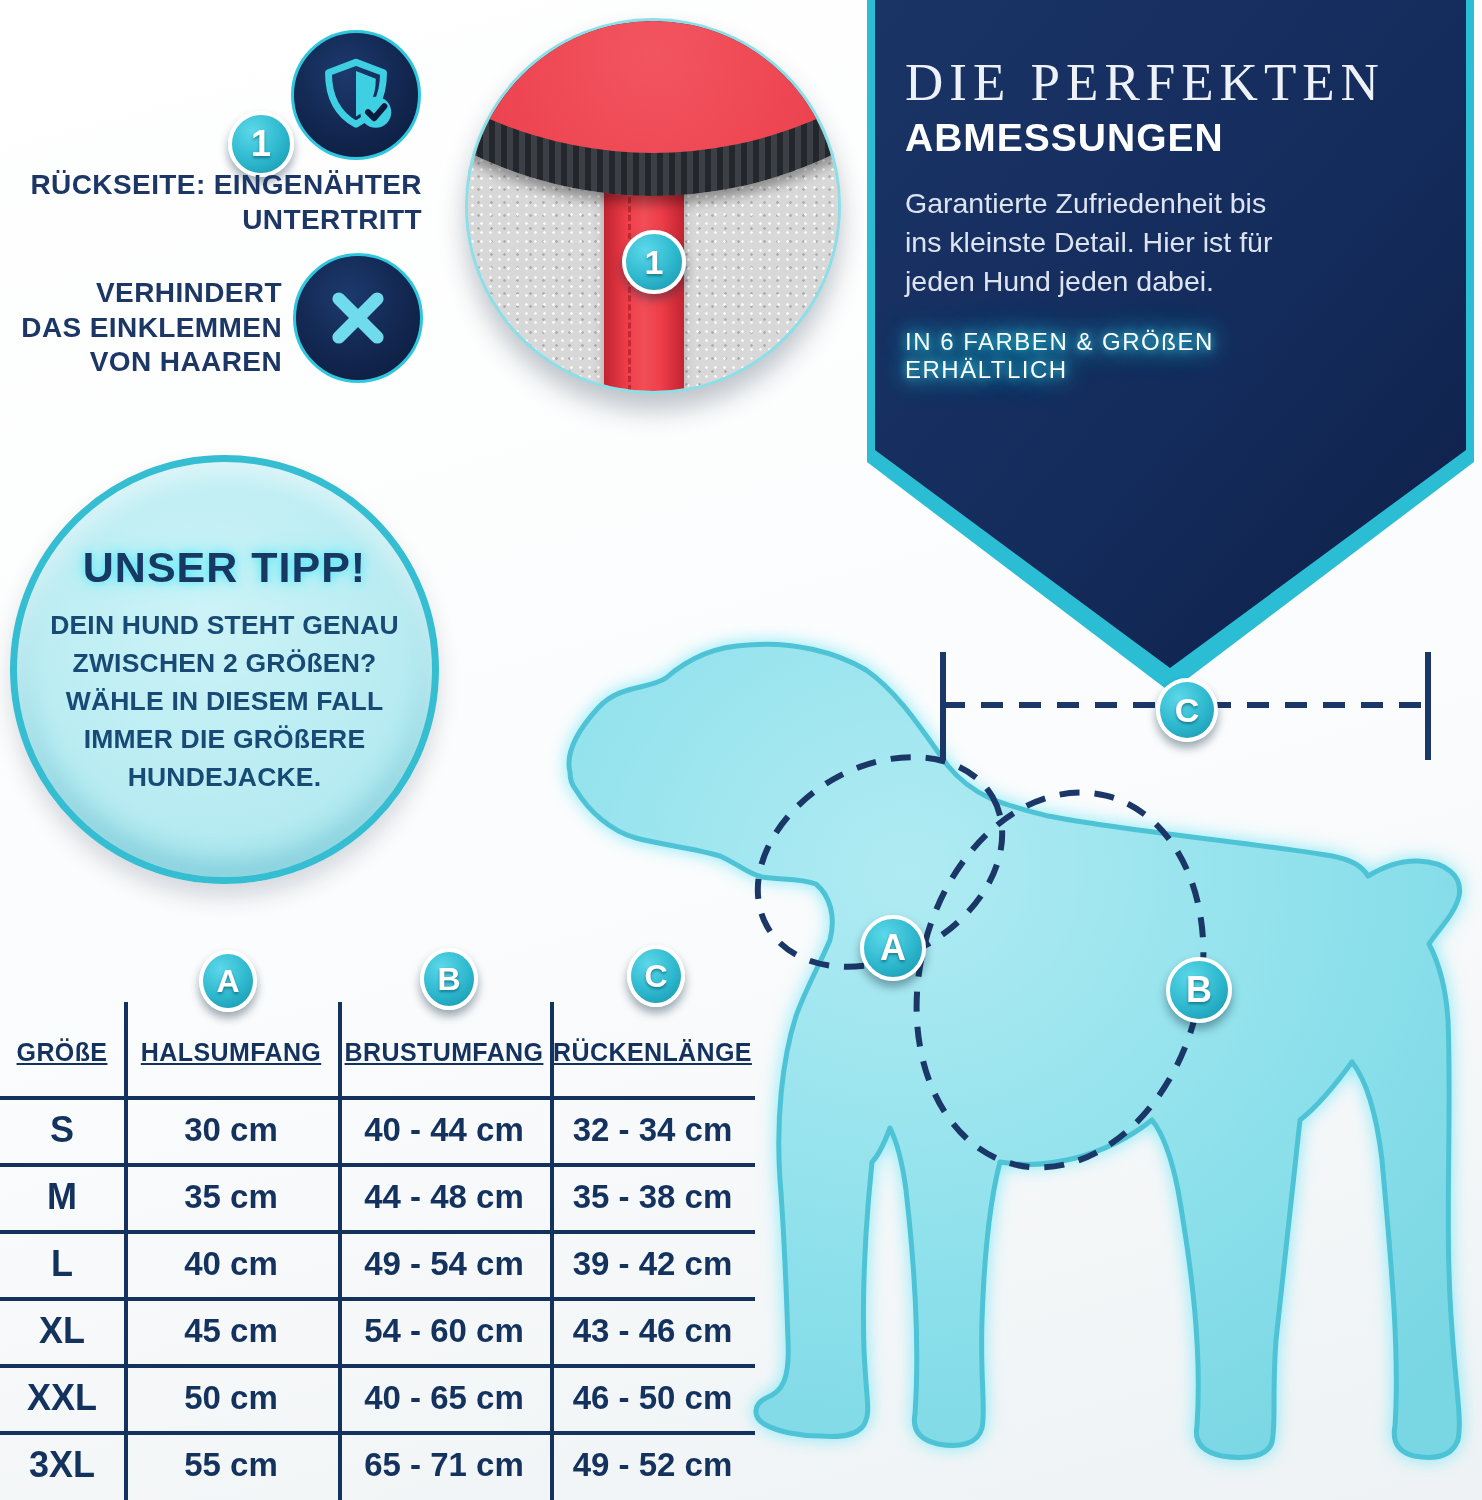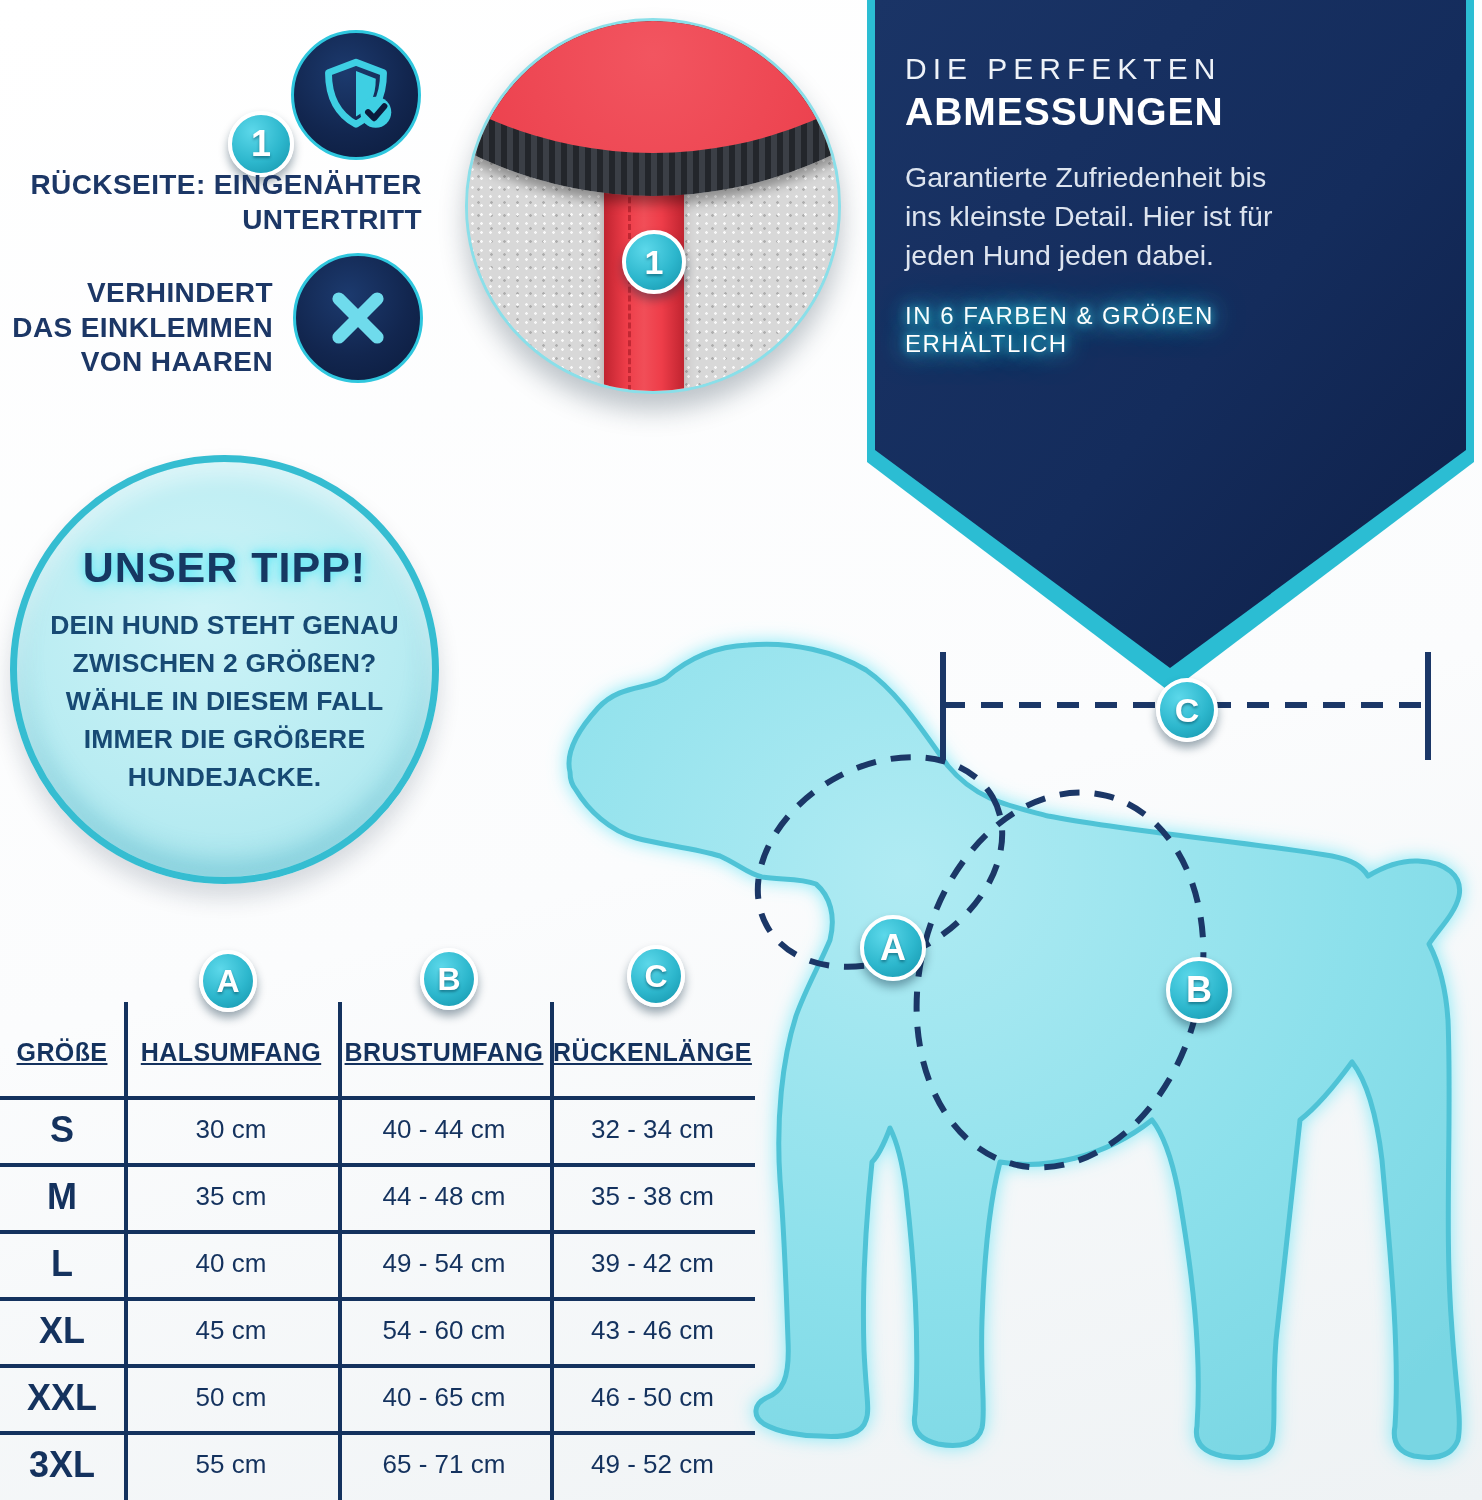--- a/index.html
+++ b/index.html
@@ -38,21 +38,21 @@
   .photo .strap .stitch{position:absolute;left:24px;top:0;bottom:0;width:0;
     border-left:3px dashed #b01e2a;opacity:.7;}
   .photo .band{position:absolute;left:-225px;top:-645px;width:820px;height:820px;border-radius:50%;
     background:repeating-linear-gradient(90deg,#3b3f46 0 6px,#23262b 6px 12px);
     box-shadow:0 8px 12px rgba(0,0,0,.35);}
   .photo .redcap{position:absolute;left:-225px;top:-688px;width:820px;height:820px;border-radius:50%;
     background:radial-gradient(circle at 50% 88%,#f25560 0%,#e62e3c 45%,#c21f2d 100%);}
 
   
   .banner-text{position:absolute;left:905px;top:52px;width:548px;color:#fff;}
-  .bt1{font-size:30px;font-weight:400;letter-spacing:6px;color:#eef2f8;}
+  .bt1{font-size:53px;font-weight:400;letter-spacing:6px;color:#eef2f8;font-family:Liberation Serif, serif;}
   .bt2{font-size:39px;font-weight:800;letter-spacing:1px;margin-top:4px;}
   .bbody{margin-top:24px;font-size:28.5px;line-height:1.36;color:#dde4ef;font-weight:400;}
   .bhl{margin-top:28px;font-size:24px;font-weight:400;letter-spacing:1.5px;color:#fff;
     text-shadow:0 0 10px #38d2e8,0 0 22px #38d2e8,0 0 34px rgba(56,210,232,.7);}
 
   
   .tip{position:absolute;left:10px;top:455px;width:415px;height:415px;border-radius:50%;
     background:radial-gradient(circle at 45% 35%,#cdf3f7 0%,#b9ecf2 55%,#a4e4ec 100%);
     border:7px solid #35bdd1;
     box-shadow:inset 0 12px 22px rgba(255,255,255,.55),inset 0 -16px 26px rgba(30,150,175,.30),
@@ -62,21 +62,21 @@
     text-shadow:0 0 10px #52e6f5,0 0 20px #7deffa;margin-bottom:14px;}
   .tip-line{font-size:26.5px;font-weight:700;color:#174a74;line-height:1.44;letter-spacing:.2px;}
 
   
   .table-grid{position:absolute;left:0;top:1008px;width:755px;display:grid;
     grid-template-columns:124px 214px 212px 205px;
     grid-template-rows:88px repeat(6,67px);}
   .cell{display:flex;align-items:center;justify-content:center;color:#14325e;}
   .th{font-size:25px;font-weight:800;letter-spacing:.4px;text-decoration:underline;}
   .tsize{font-size:36px;font-weight:800;}
-  .tval{font-size:26px;font-weight:400;}
+  .tval{font-size:33px;font-weight:700;}
   .hline{position:absolute;left:0;width:755px;height:4px;background:#14325e;}
   .vline{position:absolute;top:1002px;width:3.5px;height:498px;background:#14325e;}
 </style>
 </head>
 <body>
 
 <div class="canvas">
 
   <svg class="abs" style="left:0;top:0;" width="1482" height="760" viewBox="0 0 1482 760">
     <defs>
@@ -198,21 +198,21 @@
   </div>
 
   <div class="icon-circle" style="left:293px;top:253px;width:124px;height:124px;border:3px solid #2fc7de;">
     <span>
       <svg width="80" height="80" viewBox="0 0 100 100">
         <line x1="26" y1="26" x2="74" y2="74" stroke="#6fdbec" stroke-width="16" stroke-linecap="round"></line>
         <line x1="74" y1="26" x2="26" y2="74" stroke="#6fdbec" stroke-width="16" stroke-linecap="round"></line>
       </svg>
     </span>
   </div>
-  <div class="feature-text" style="left:7px;top:276px;width:266px;">
+  <div class="feature-text" style="left:16px;top:276px;width:266px;">
     <div>VERHINDERT</div>
     <div>DAS EINKLEMMEN</div>
     <div>VON HAAREN</div>
   </div>
 
   <div class="photo">
     <div class="fleece"></div>
     <div class="strap">
         <div class="stitch"></div>
       </div>

